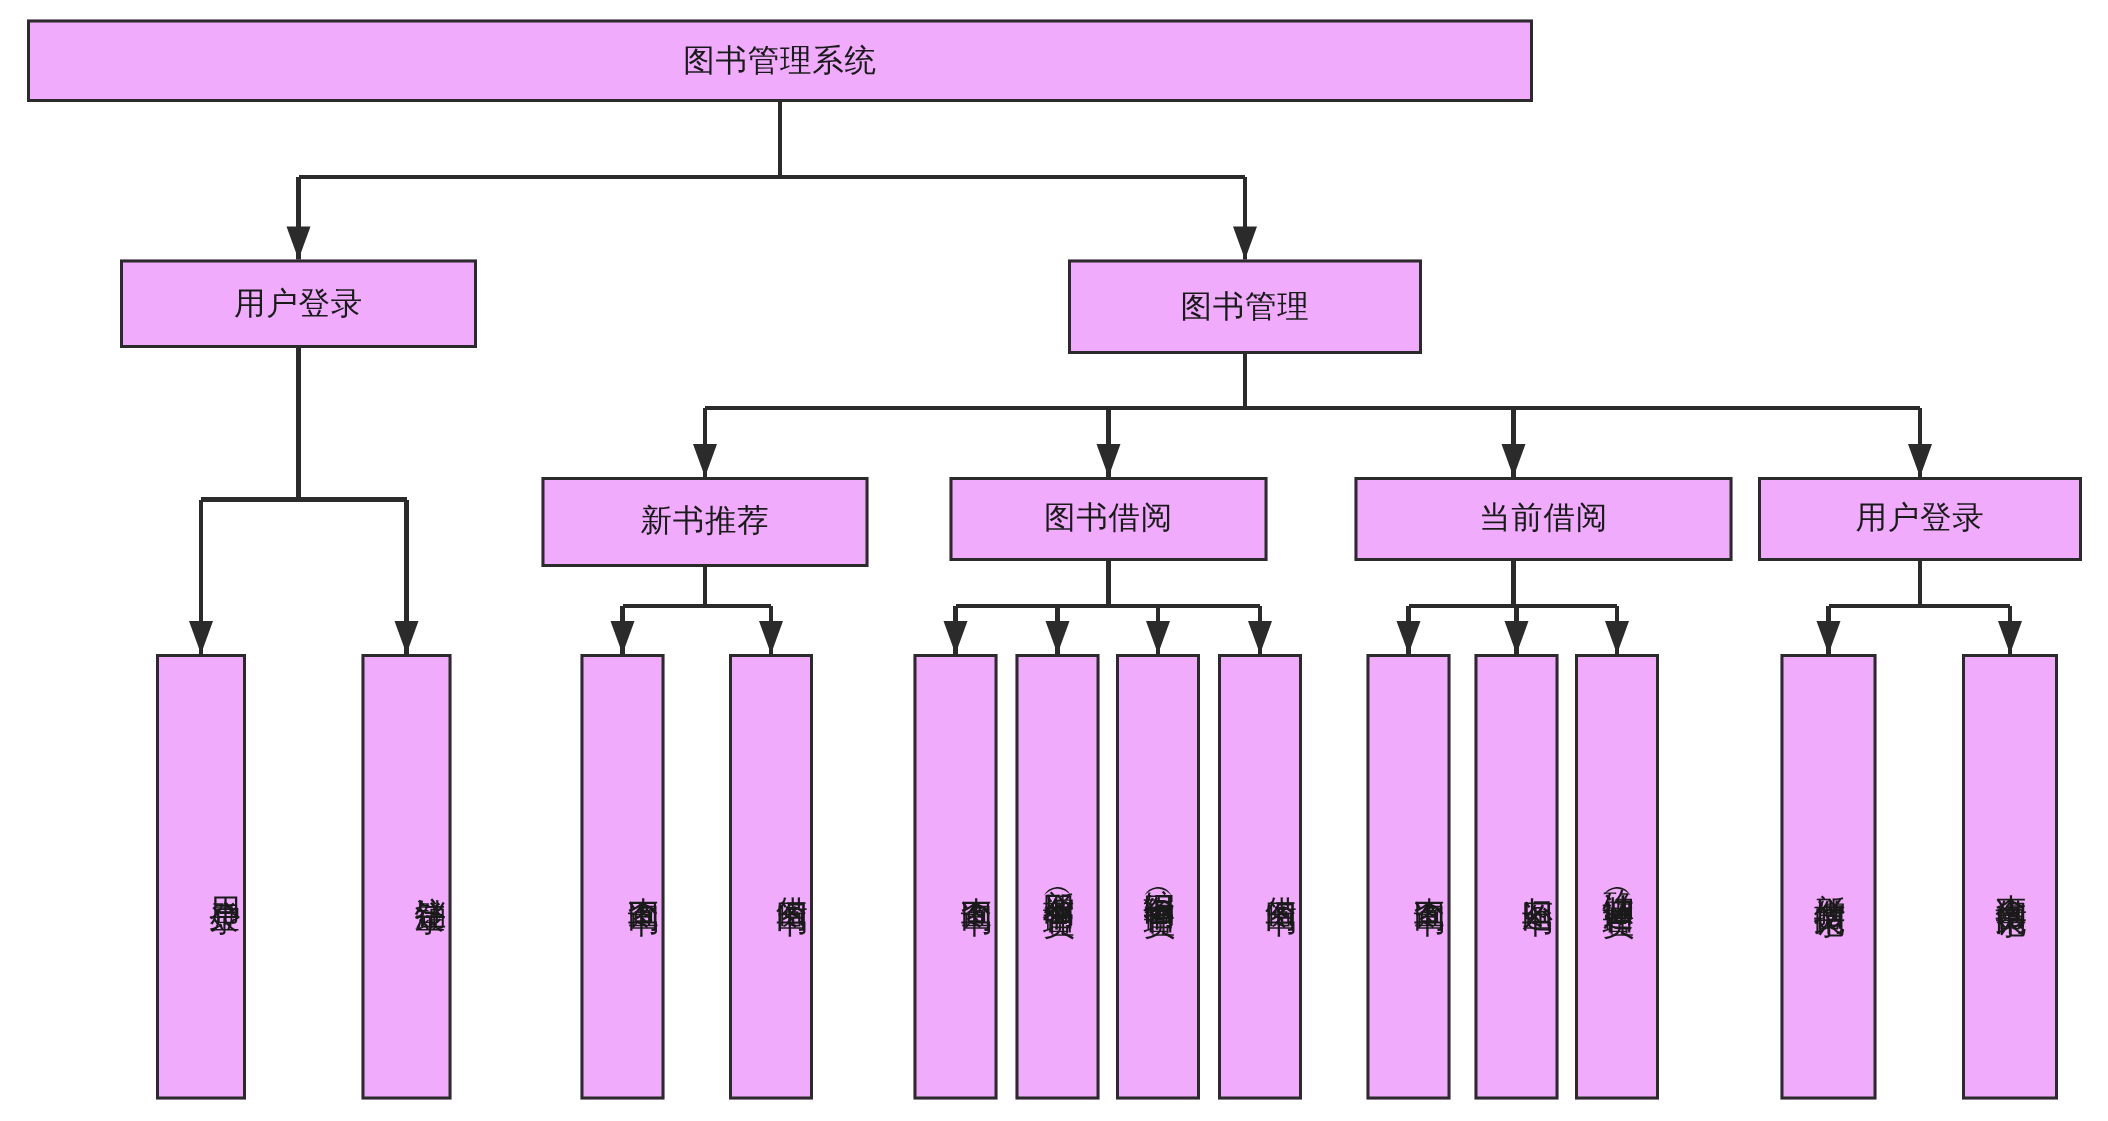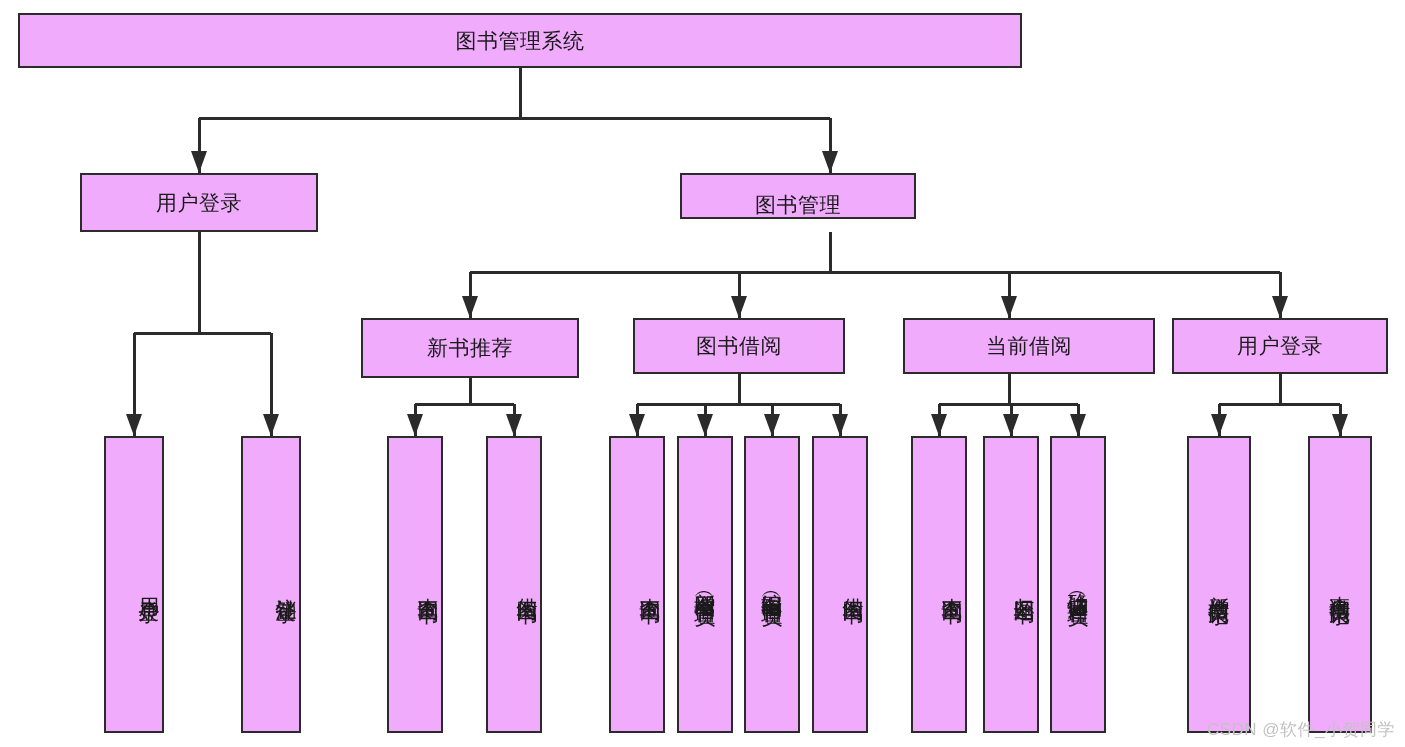--- a/index.html
+++ b/index.html
@@ -128,21 +128,21 @@
       <line x1="1340" y1="404" x2="1340" y2="436" stroke="#2b2b2b" stroke-width="3" shape-rendering="crispEdges"></line>
       <polygon points="1332,414 1348,414 1340,436" fill="#2b2b2b"></polygon>
     </svg>
   <div id="nodes">
       <div class="node h" style="left: 18px; top: 13px; width: 1004px; height: 55px;">
         <span class="hlabel">图书管理系统</span>
       </div>
       <div class="node h" style="left: 80px; top: 173px; width: 238px; height: 59px;">
         <span class="hlabel">用户登录</span>
       </div>
-      <div class="node h" style="left: 680px; top: 173px; width: 236px; height: 46px; align-items: flex-end;">
+      <div class="node h" style="left: 712px; top: 173px; width: 236px; height: 63px;">
         <span class="hlabel">图书管理</span>
       </div>
       <div class="node h" style="left: 361px; top: 318px; width: 218px; height: 60px;">
         <span class="hlabel">新书推荐</span>
       </div>
       <div class="node h" style="left: 633px; top: 318px; width: 212px; height: 56px;">
         <span class="hlabel">图书借阅</span>
       </div>
       <div class="node h" style="left: 903px; top: 318px; width: 252px; height: 56px;">
         <span class="hlabel">当前借阅</span>
@@ -183,14 +183,13 @@
       <div class="node v tall" style="left: 1050px; top: 436px; width: 56px; height: 297px;">
         <span class="vlabel">确认归还（管理员）</span>
       </div>
       <div class="node v tall" style="left: 1187px; top: 436px; width: 64px; height: 297px;">
         <span class="vlabel">新增借阅记录</span>
       </div>
       <div class="node v tall" style="left: 1308px; top: 436px; width: 64px; height: 297px;">
         <span class="vlabel">查询借阅记录</span>
       </div>
     </div>
-  <div id="watermark">CSDN @软件_小贺同学</div>
 </div>
 
 </body></html>

